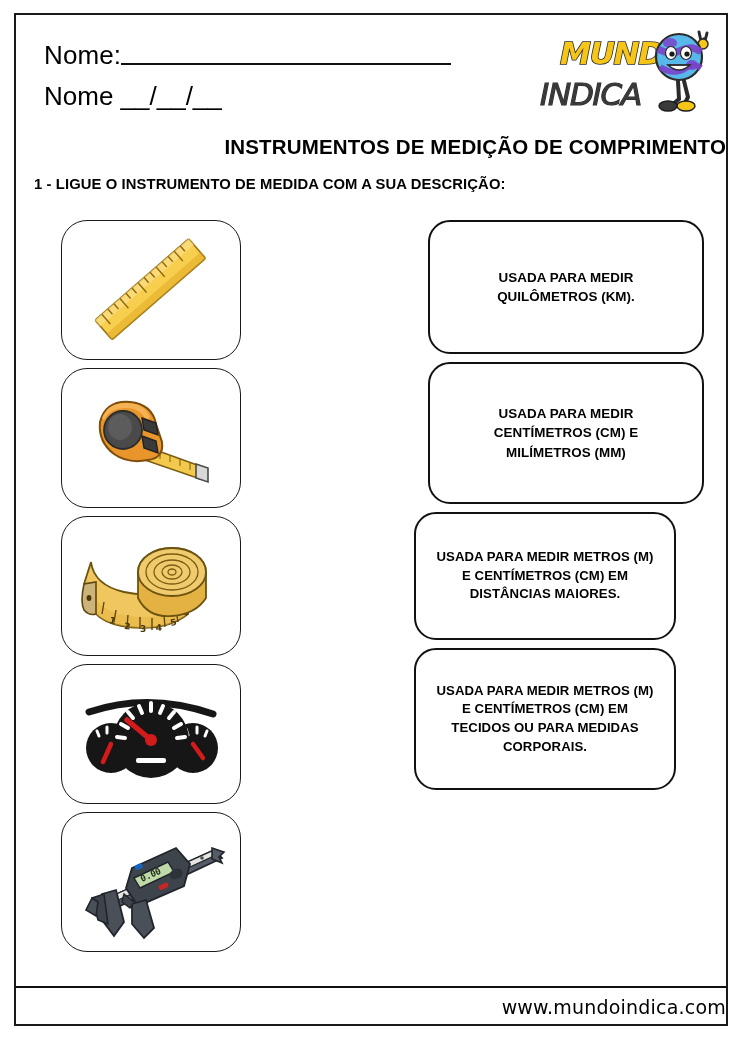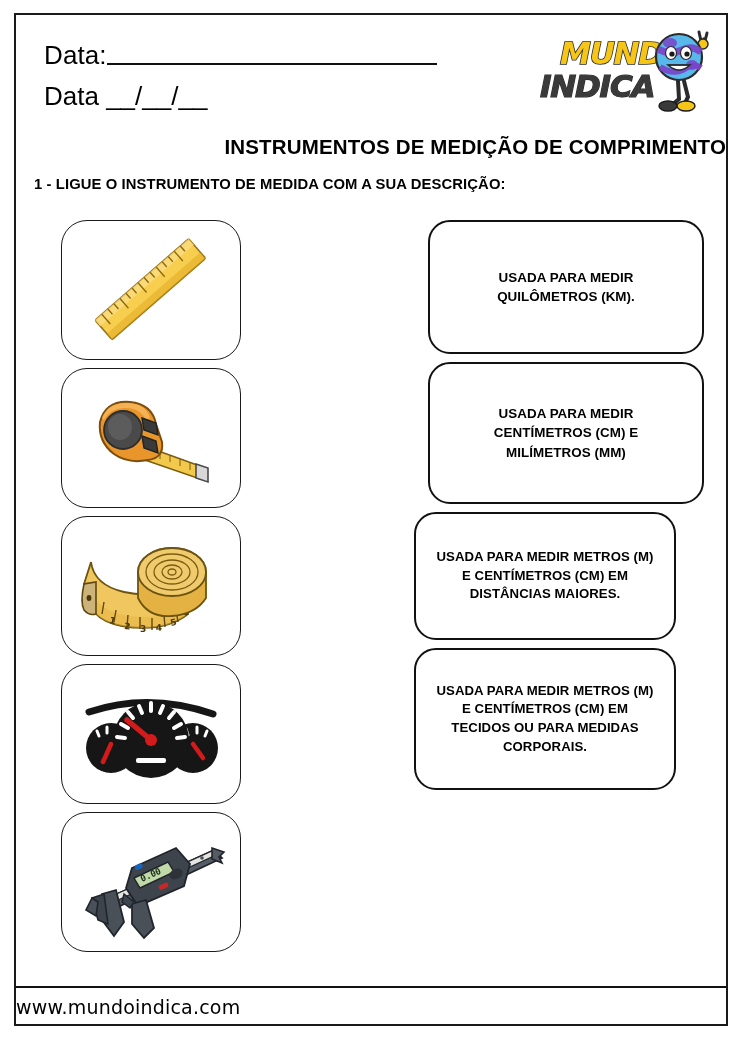--- a/index.html
+++ b/index.html
@@ -55,22 +55,22 @@
     position: absolute; left: 6px; top: 12px;
     font-size: 31px; font-weight: 700; font-style: italic;
     letter-spacing: -1.2px;
     color: #F5C518;
     -webkit-text-stroke: 1.6px #2b2b2b;
     paint-order: stroke fill;
     font-family: "DejaVu Sans", sans-serif;
     margin-left: 24px;
   }
   .logo-word2 {
-    position: absolute; left: 10px; top: 45px;
-    font-size: 31px; font-weight: 700; font-style: italic;
+    position: absolute; left: 10px; top: 53px;
+    font-size: 31px; font-weight: 400; font-style: italic;
     letter-spacing: -1.2px;
     color: #3a3a3a;
     -webkit-text-stroke: 1.2px #2b2b2b;
     paint-order: stroke fill;
     font-family: "DejaVu Sans", sans-serif;
   }
   .logo-globe { position: absolute; left: 118px; top: 6px; }
 
   
   .title {
@@ -127,41 +127,41 @@
   .d4 { height: 140px; }
   .d2, .d3, .d4 { margin-left: -14px; width: 262px; }
   .d4 .txt, .d3 .txt, .d2 .txt { font-size: 13.2px; }
 
   
   .footer {
     position: absolute;
     left: 0; right: 0; bottom: -2px;
     border-top: 2px solid #111;
     height: 40px;
-    display: flex; align-items: center; justify-content: flex-start;
+    display: flex; align-items: center; justify-content: flex-end;
   }
   .footer-text {
     font-size: 19px; font-weight: 400;
     letter-spacing: .2px;
     font-family: "DejaVu Sans", sans-serif;
   }
 </style>
 </head>
 <body>
 
 <div class="page">
 
   <div class="hdr">
 
     <div class="nome-row">
-      <span class="nome-label">Data:</span>
+      <span class="nome-label">Nome:</span>
       <span class="nome-rule"></span>
     </div>
 
-    <div class="data-row">Data __/__/__</div>
+    <div class="data-row">Nome __/__/__</div>
 
     <div class="logo">
       <span class="logo-word1">MUNDO</span>
       <span class="logo-word2">INDICA</span>
       <svg class="logo-globe" width="62" height="84" viewBox="0 0 62 84">
 
         <path d="M30 52 L31 70 L24 76" stroke="#2b2b2b" stroke-width="4" fill="none" stroke-linecap="round"></path>
         <path d="M36 52 L40 68 L36 76" stroke="#2b2b2b" stroke-width="4" fill="none" stroke-linecap="round"></path>
         <ellipse cx="20" cy="77" rx="9" ry="5" fill="#3a3a3a" stroke="#1a1a1a" stroke-width="1.4"></ellipse>
         <ellipse cx="38" cy="77" rx="9" ry="5" fill="#F5C518" stroke="#1a1a1a" stroke-width="1.4"></ellipse>

